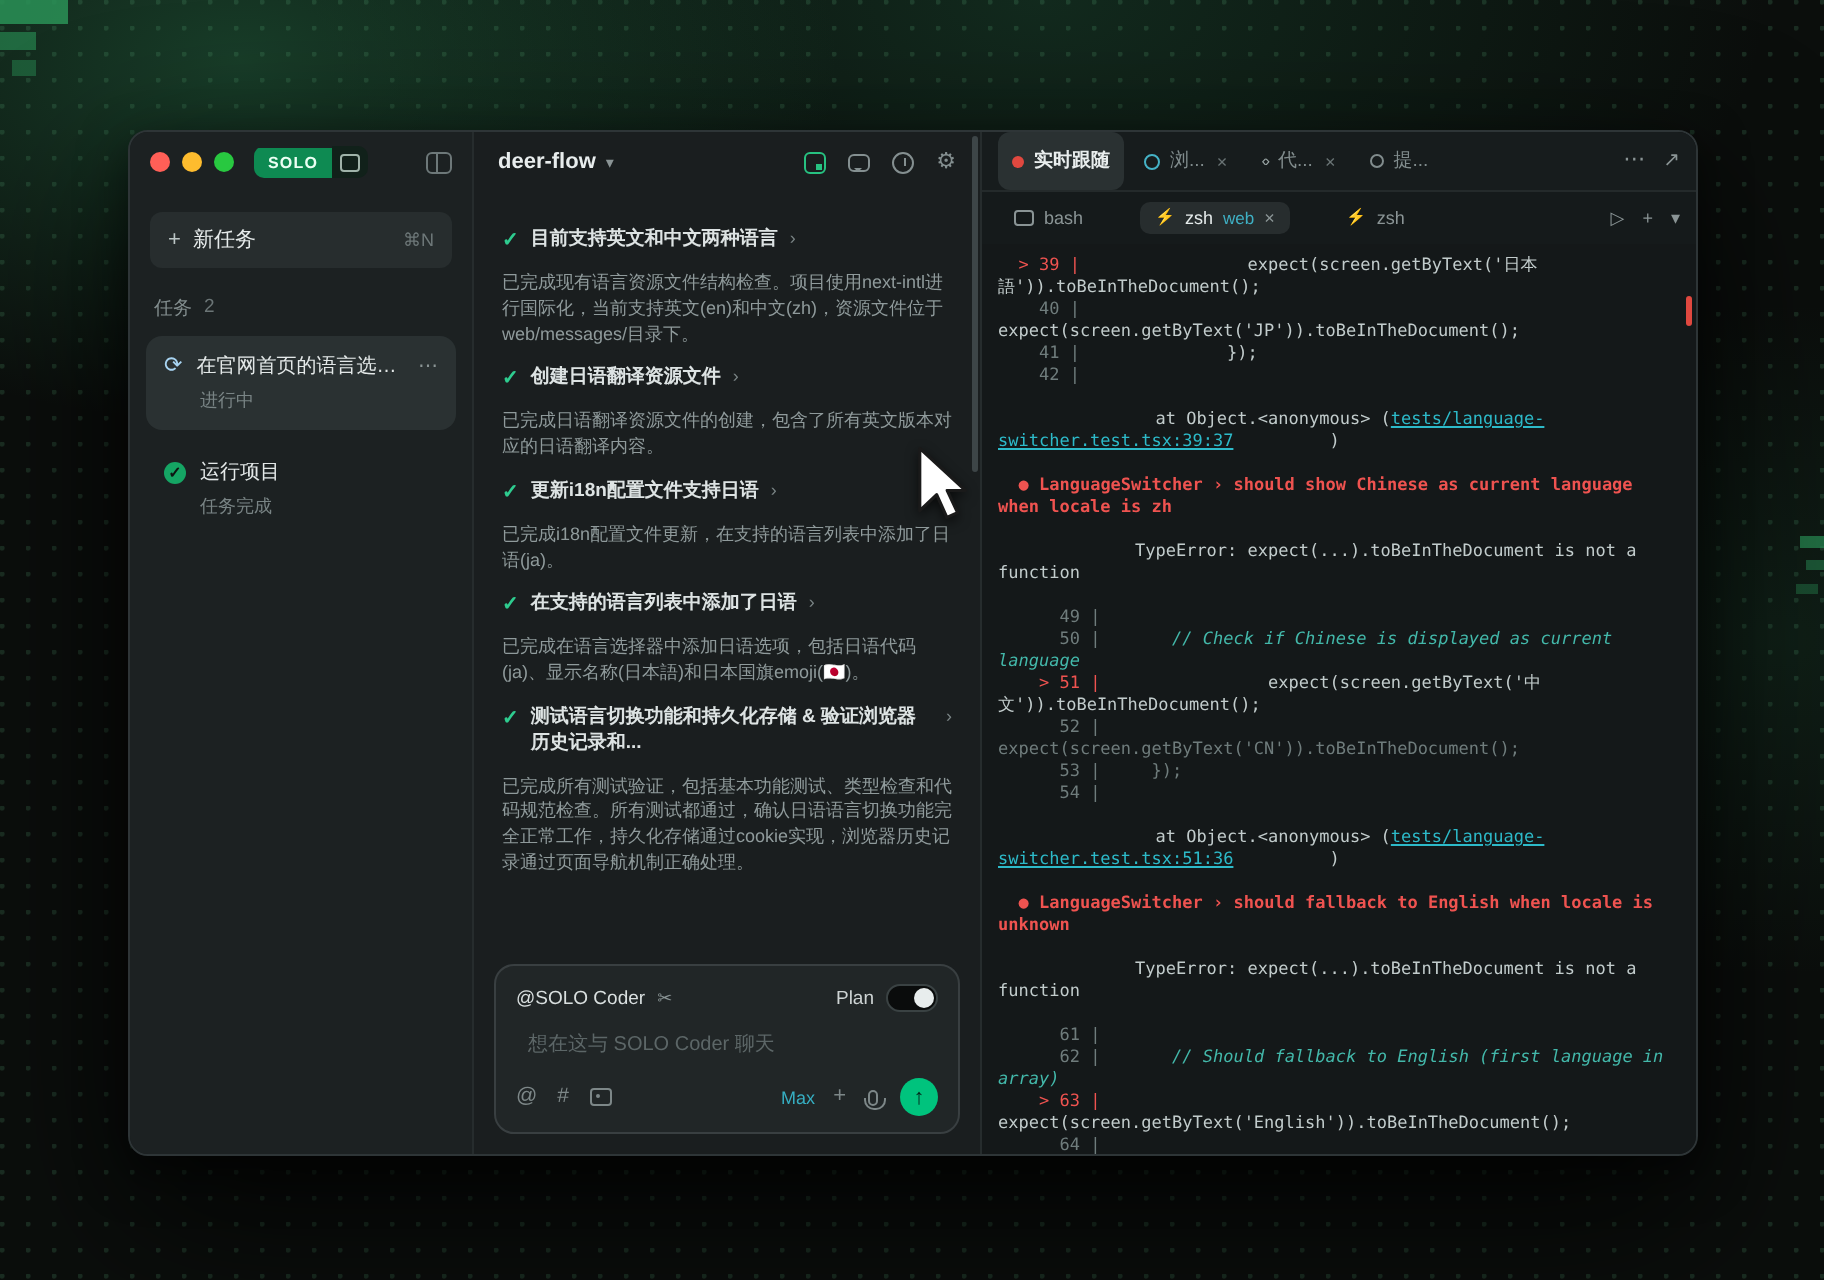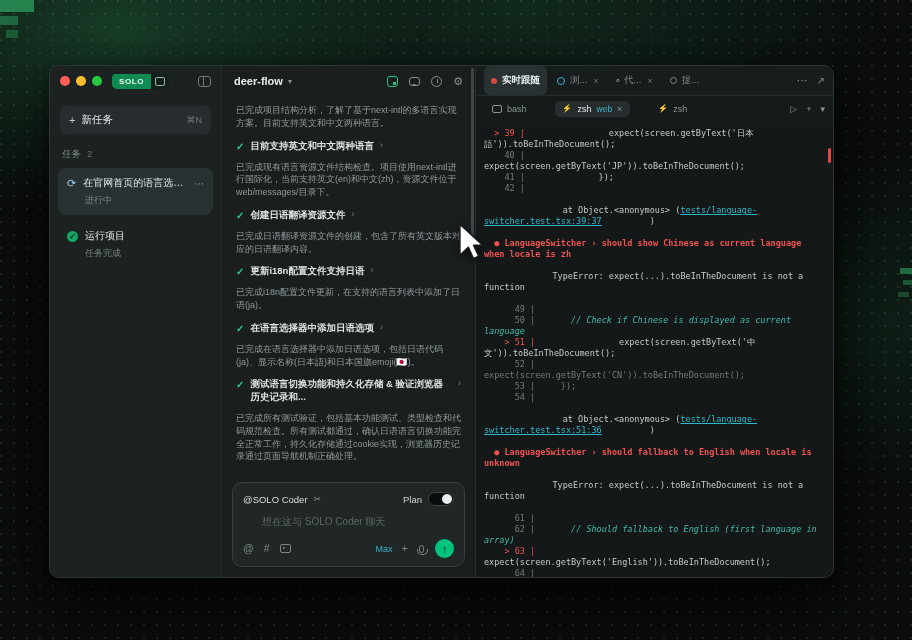--- a/index.html
+++ b/index.html
@@ -9,21 +9,21 @@
       radial-gradient(circle at 1px 1px, rgba(86,168,118,.20) 1px, transparent 1.6px),
       radial-gradient(ellipse 460px 280px at 120px 30px, rgba(44,132,84,.40), transparent 65%),
       radial-gradient(ellipse 560px 300px at 520px 0px, rgba(36,108,72,.30), transparent 65%),
       radial-gradient(ellipse 340px 240px at 890px 320px, rgba(30,92,60,.22), transparent 70%),
       #0b0e0c;
     background-size: 13px 13px, auto, auto, auto, auto;
   }
   .pix { position:absolute; background:#2a9257; opacity:.85; }
 
   
-  .window { position:absolute; left:49px; top:65px; width:785px; height:513px;
+  .window { position:absolute; left:64px; top:65px; width:785px; height:513px;
     background:#191d1e; border:1px solid #2e3537; border-radius:10px; overflow:hidden;
     display:flex; box-shadow:0 30px 80px rgba(0,0,0,.72), 0 8px 24px rgba(0,0,0,.5); }
 
   
   .sidebar { width:172px; background:#1c2122; border-right:1px solid #262c2d; display:flex; flex-direction:column; flex-shrink:0; }
   .sb-titlebar { height:30px; display:flex; align-items:center; padding:0 10px; gap:4px; }
   .traffic { display:flex; gap:6px; margin-right:6px; }
   .tl { width:10px; height:10px; border-radius:50%; display:inline-block; }
   .tl.red{background:#ff5f57}.tl.yellow{background:#febc2e}.tl.green{background:#28c840}
   .solo-switch { display:flex; align-items:center; border-radius:5px; overflow:hidden; }
@@ -72,21 +72,21 @@
 
   
   .input-card { margin:6px 10px 10px; border:1px solid #393f41; border-radius:10px; background:#212627; padding:9px 10px 8px;
     display:flex; flex-direction:column; }
   .ic-row1 { display:flex; align-items:center; gap:6px; }
   .agent-label { font-size:9.5px; color:#d9dfdf; }
   .tools-icon { color:#8a9495; font-size:9px; }
   .plan-label { margin-left:auto; font-size:9.5px; color:#ced4d4; }
   .toggle { width:26px; height:14px; border-radius:7px; background:#0a0c0c; border:1px solid #3a4243; position:relative; }
   .toggle::after { content:''; position:absolute; right:1px; top:1px; width:10px; height:10px; border-radius:50%; background:#e8eded; }
-  .ic-placeholder { font-size:10px; color:#5c6667; margin:9px 0 0 19px; flex:1; }
+  .ic-placeholder { font-size:10px; color:#5c6667; margin:9px 0 0 6px; flex:1; }
   .ic-row3 { display:flex; align-items:center; gap:10px; margin-top:10px; color:#7d8788; }
   .at-icon,.hash-icon { font-size:10.5px; line-height:1; }
   .img-icon { width:11px; height:9px; border:1px solid #7d8788; border-radius:2px; position:relative; }
   .img-icon::after { content:''; position:absolute; left:2px; top:2px; width:2px; height:2px; border-radius:50%; background:#7d8788; }
   .ic-right { margin-left:auto; display:flex; align-items:center; gap:9px; }
   .max-label { color:#36aec2; font-size:9px; }
   .plus-icon2 { font-size:11px; line-height:1; }
   .mic-icon { width:5px; height:8px; border:1px solid #7d8788; border-radius:3px; position:relative; margin:0 2px; }
   .mic-icon::after { content:''; position:absolute; left:-3px; top:3px; width:9px; height:5px; border:1px solid #7d8788; border-top:none; border-radius:0 0 5px 5px; }
   .send-btn { width:19px; height:19px; border-radius:50%; background:#00c37d; color:#04261a; display:flex; align-items:center; justify-content:center;
@@ -190,42 +190,41 @@
         <span class="chat-title-chev">▾</span>
         <div class="chat-h-icons">
           <span class="live-icon"></span>
           <span class="bubble-icon"></span>
           <span class="clock-icon"></span>
           <span class="gear-icon">⚙</span>
         </div>
       </div>
 
       <div class="chat-scroll">
-          <div class="msg-text">已完成项目结构分析，了解了基于next-intl的多语言实现方案。目前支持英文和中文两种语言。</div>
           <div class="step-row">
             <span class="step-check">✓</span>
             <span class="step-title">目前支持英文和中文两种语言</span>
             <span class="step-chev">›</span>
           </div>
           <div class="msg-text">已完成现有语言资源文件结构检查。项目使用next-intl进行国际化，当前支持英文(en)和中文(zh)，资源文件位于web/messages/目录下。</div>
           <div class="step-row">
             <span class="step-check">✓</span>
             <span class="step-title">创建日语翻译资源文件</span>
             <span class="step-chev">›</span>
           </div>
           <div class="msg-text">已完成日语翻译资源文件的创建，包含了所有英文版本对应的日语翻译内容。</div>
           <div class="step-row">
             <span class="step-check">✓</span>
             <span class="step-title">更新i18n配置文件支持日语</span>
             <span class="step-chev">›</span>
           </div>
           <div class="msg-text">已完成i18n配置文件更新，在支持的语言列表中添加了日语(ja)。</div>
           <div class="step-row">
             <span class="step-check">✓</span>
-            <span class="step-title">在语言选择器中添加日语选项</span>
+            <span class="step-title">在支持的语言列表中添加了日语</span>
             <span class="step-chev">›</span>
           </div>
           <div class="msg-text">已完成在语言选择器中添加日语选项，包括日语代码(ja)、显示名称(日本語)和日本国旗emoji(🇯🇵)。</div>
           <div class="step-row">
             <span class="step-check">✓</span>
             <span class="step-title">测试语言切换功能和持久化存储 &amp; 验证浏览器历史记录和...</span>
             <span class="step-chev">›</span>
           </div>
           <div class="msg-text">已完成所有测试验证，包括基本功能测试、类型检查和代码规范检查。所有测试都通过，确认日语语言切换功能完全正常工作，持久化存储通过cookie实现，浏览器历史记录通过页面导航机制正确处理。</div>
         </div>

